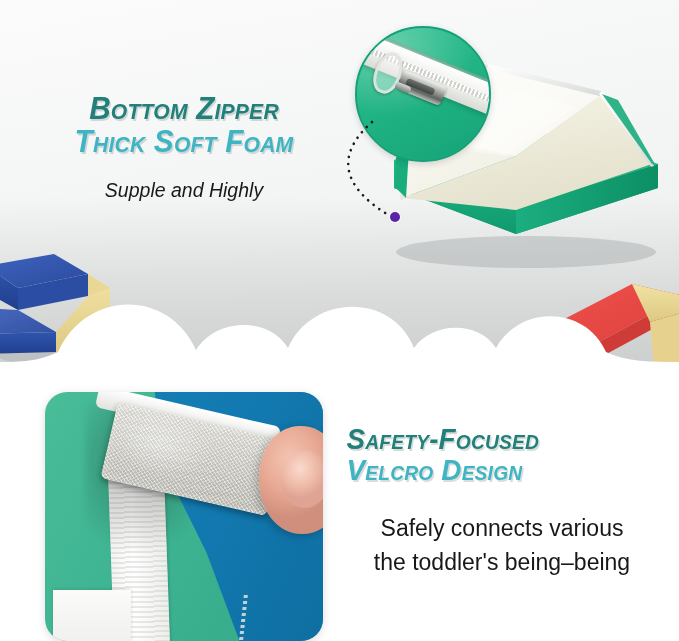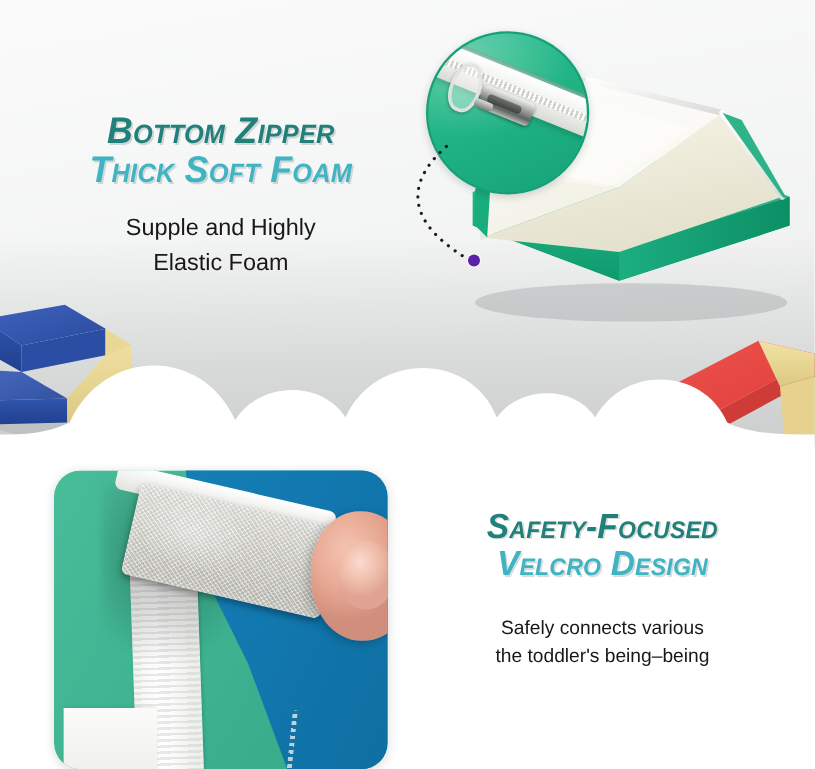--- a/index.html
+++ b/index.html
@@ -33,21 +33,21 @@
     line-height:1.06;
     white-space:nowrap;
     text-shadow:1.5px 1.5px 0 rgba(120,130,130,.28);
     transform:scaleX(.96);
   }
   .hl-1 { font-size:31px; color:#218079; }
   .hl-2 { font-size:31px; color:#3fb4c2; }
   .body-copy {
     position:absolute; left:34px; top:176px; width:300px;
     text-align:center; color:#181818;
-    font-size:19.5px; line-height:1.48;
+    font-size:19.5px; line-height:1.48;font-style:italic;
   }
 
   
   .zip-circle {
     position:absolute; left:355px; top:26px; width:136px; height:136px;
     border-radius:50%; overflow:hidden;
     border:2.2px solid #16a07a;
     background:#1fb583;
     box-shadow:0 2px 7px rgba(0,0,0,.16);
   }
@@ -201,27 +201,27 @@
     background:radial-gradient(55% 50% at 40% 32%, #fbdcd1 0%, #f0bcaa 60%, #e0a494 100%);
     opacity:.95;
   }
   
   .vp-seam {
     position:absolute; left:196px; top:200px; width:4px; height:60px;
     background:repeating-linear-gradient(0deg,#e9eae6 0 3px,rgba(0,0,0,0) 3px 6px);
     transform:rotate(6deg); opacity:.8;
   }
 
-  .head-block-2 { position:absolute; left:340px; top:424px; width:324px; text-align:center; }
+  .head-block-2 { position:absolute; left:340px; top:424px; width:324px; text-align:left; }
   .hl-3 { font-size:29px; color:#218079; }
   .hl-4 { font-size:29px; color:#3fb4c2; }
   .body-copy-2 {
     position:absolute; left:340px; top:512px; width:324px;
     text-align:center; color:#181818;
-    font-size:16px; line-height:1.47;
+    font-size:23px; line-height:1.47;
   }
 </style>
 </head>
 <body>
 
 <div id="stage">
 
   <div class="panel-top">
     <div class="floor-shade"></div>
 
@@ -352,21 +352,20 @@
         <path d="M146 40 L180 30 L180 78 L150 88 Z" fill="#e6d28e"></path>
       </svg>
     </div>
 
     <div class="head-block">
       <div class="hl hl-1">Bottom Zipper</div>
       <div class="hl hl-2">Thick Soft Foam</div>
     </div>
     <div class="body-copy">
       <div>Supple and Highly</div>
-      <div>Elastic Foam</div>
     </div>
   </div>
 
   <svg class="clouds" viewBox="0 0 679 92" preserveAspectRatio="none" xmlns="http://www.w3.org/2000/svg">
     <path fill="#ffffff" d="M0 92 L0 66
       C 28 66, 40 64, 58 56
       C 86 -6, 168 -8, 196 54
       C 216 22, 268 20, 288 52
       C 312 -2, 392 -4, 414 52
       C 432 26, 478 24, 496 52

